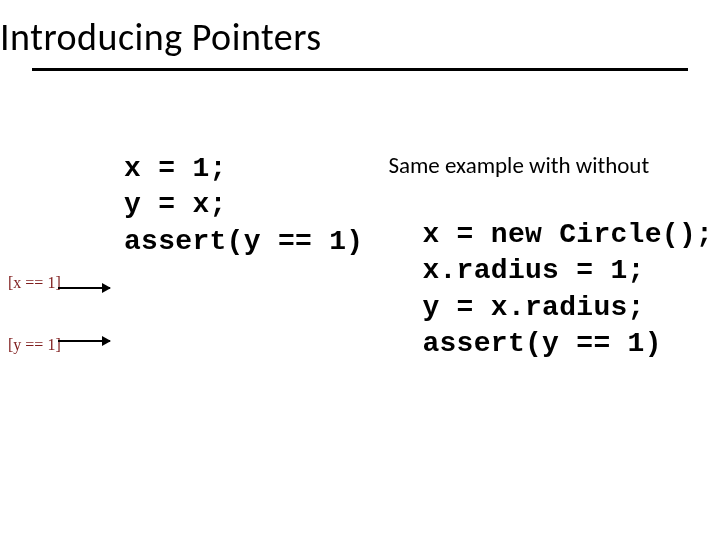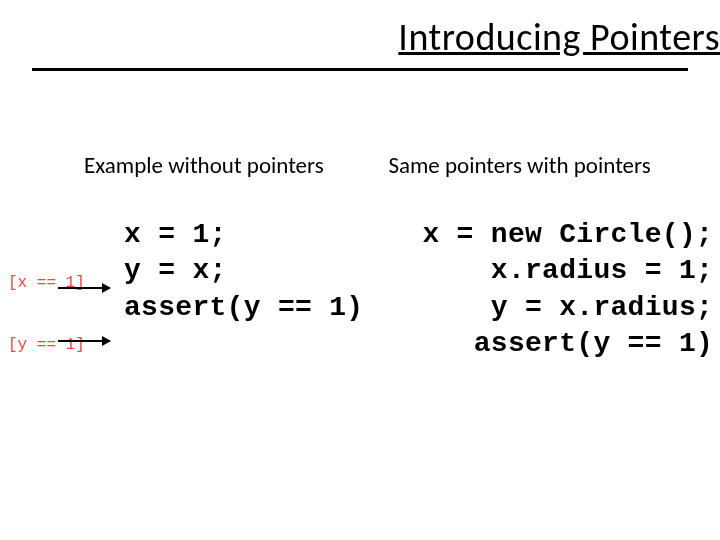--- a/index.html
+++ b/index.html
@@ -6,26 +6,25 @@
     body {
       width: 720px;
       height: 540px;
       background: #fff;
       font-family: Calibri, "Segoe UI", Arial, sans-serif;
       color: #000;
       overflow: hidden;
       position: relative;
     }
     .title {
-      text-align: right;
+      text-align: left;
       font-size: 38px;
       font-weight: 400;
       padding-top: 14px;
       letter-spacing: 0.5px;
-      text-decoration: underline;
     }
     .hr {
       border: none;
       border-top: 3px solid #000;
       margin: 8px 32px 0 32px;
     }
     .columns {
       display: flex;
       margin-top: 80px;
       padding: 0 24px 0 8px;
@@ -45,27 +44,27 @@
     .col-left .subhead { padding-left: 76px; }
     .col-right .subhead { padding-left: 2px; }
     .code {
       font-family: Consolas, "Courier New", monospace;
       font-size: 28px;
       line-height: 1.3;
       white-space: pre;
       font-weight: 600;
     }
     .col-left .code { padding-left: 116px; letter-spacing: 0.3px; }
-    .col-right .code { padding-left: 36px; letter-spacing: 0.3px; text-align: right; }
+    .col-right .code { padding-left: 36px; letter-spacing: 0.3px; }
     .annot {
       position: absolute;
       left: 8px;
       font-size: 16px;
-      font-family: Liberation Mono, monospace;
-      color: #ef4444;
+      font-family: Liberation Serif, serif;
+      color: #7f1d1d;
     }
     .annot-1 { top: 274px; }
     .annot-2 { top: 336px; }
     .arrow {
       position: absolute;
       left: 58px;
       height: 2px;
       background: #000;
       width: 52px;
     }
@@ -82,27 +81,26 @@
     .arrow-2 { top: 340px; }
   </style>
 </head>
 <body>
 
 <div class="title">Introducing Pointers</div>
 <hr class="hr">
 
 <div class="columns">
   <div class="col-left">
-    <div class="subhead">Example without pointers</div>
     <div class="code">x = 1;
 y = x;
 assert(y == 1)</div>
   </div>
   <div class="col-right">
-    <div class="subhead">Same pointers with pointers</div>
+    <div class="subhead">Same example with without</div>
     <div class="code">x = new Circle();
 x.radius = 1;
 y = x.radius;
 assert(y == 1)</div>
   </div>
 </div>
 
 <div class="annot annot-1">[x == 1]</div>
 <div class="arrow arrow-1"></div>
 

